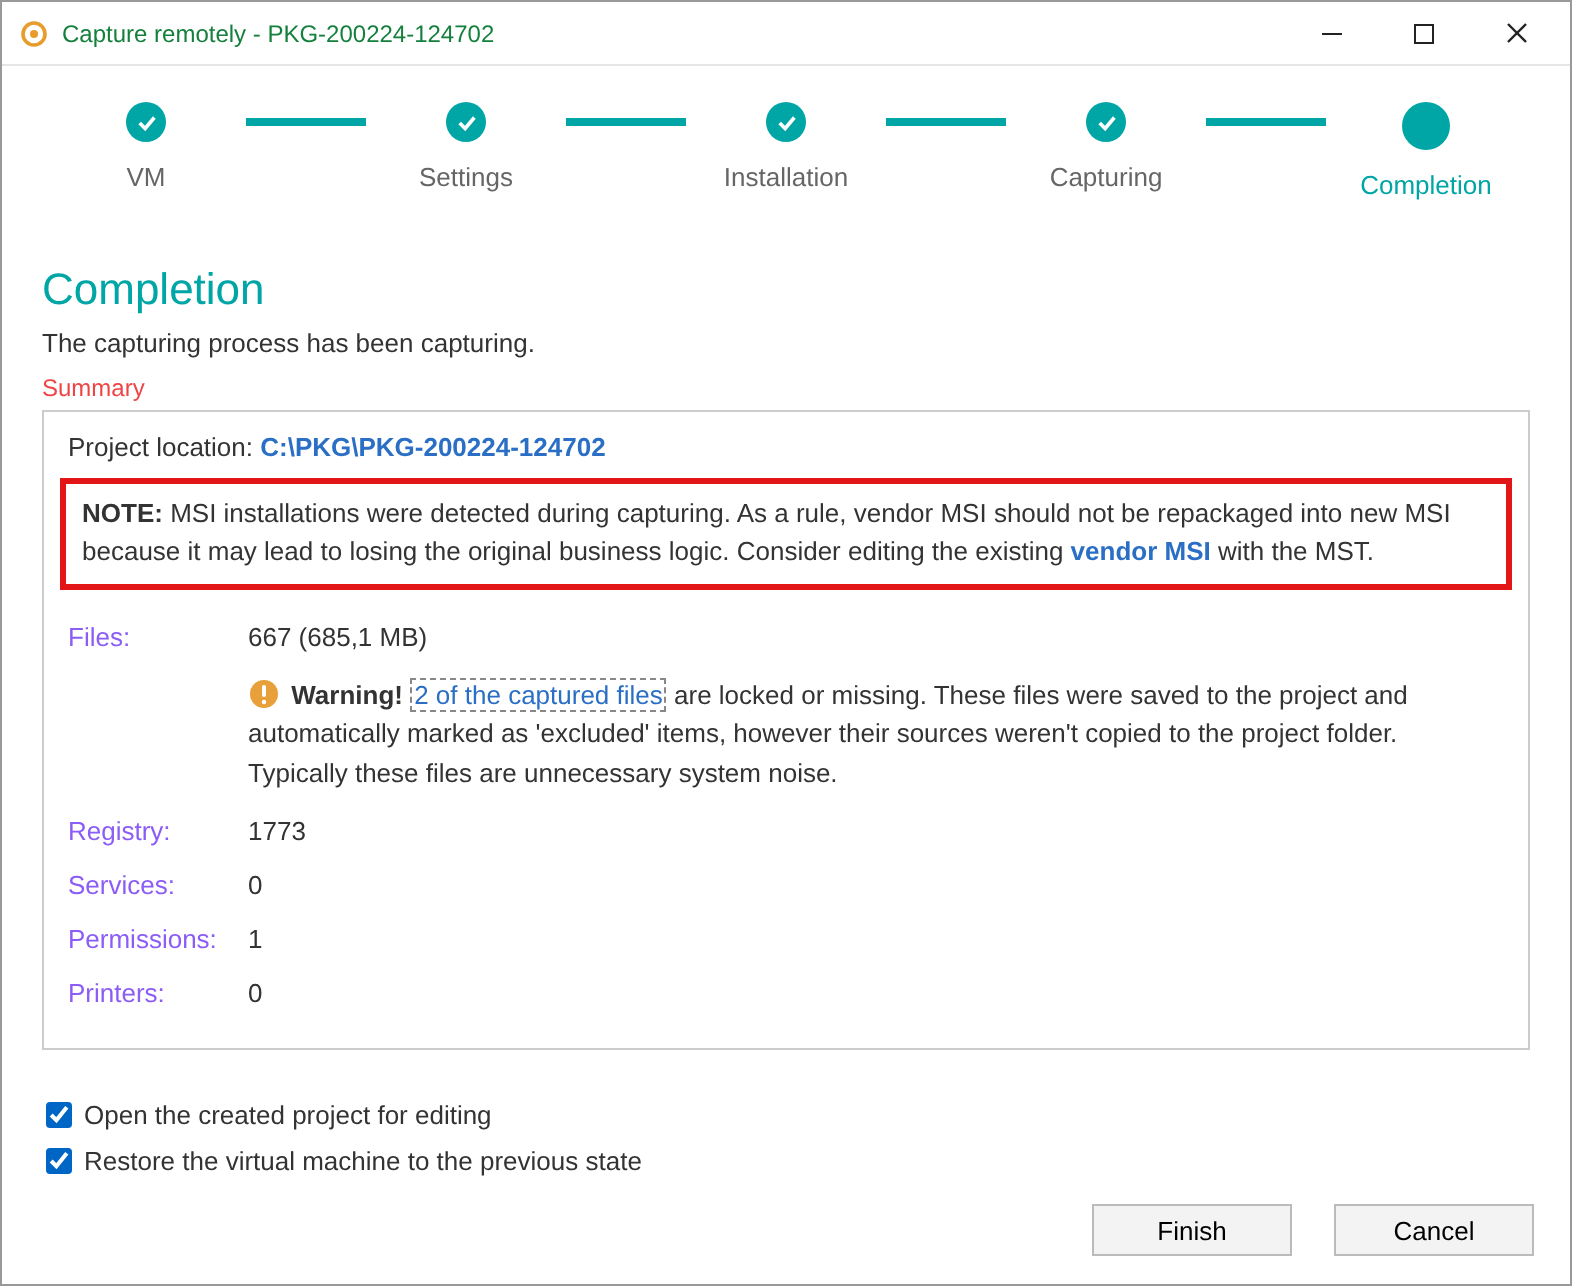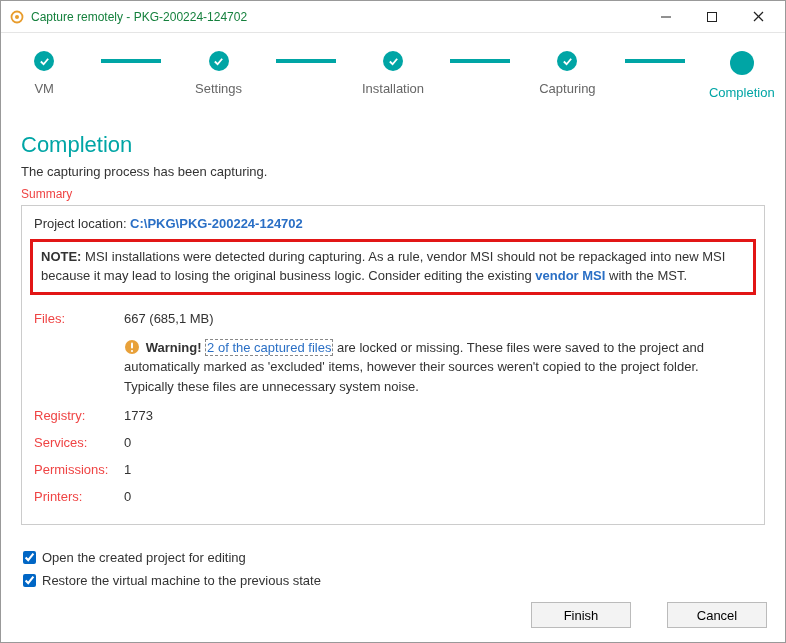--- a/index.html
+++ b/index.html
@@ -31,21 +31,21 @@
   .win-btns { display: flex; }
   .win-btn {
     width: 46px; height: 30px;
     display: flex; align-items: center; justify-content: center;
     color: #222;
   }
   .stepper {
     display: flex;
     align-items: flex-start;
     justify-content: center;
-    gap: 14px;
+    gap: 0;
     padding: 18px 0 10px 0;
     text-align: right;
   }
   .step {
     display: flex;
     flex-direction: column;
     align-items: center;
     position: relative;
     width: 100px;
   }
@@ -95,21 +95,21 @@
   }
   .link { color: #2a6fc5; text-decoration: none; font-weight: bold; }
   .note-box {
     border: 3px solid #e21616;
     padding: 6px 8px;
     margin: 8px -4px 10px -4px;
     line-height: 1.45;
   }
   .kv-table { width: 100%; border-collapse: collapse; }
   .kv-table td { padding: 6px 4px 6px 0; vertical-align: top; font-size: 13px; }
-  .kv-table td.k { width: 90px; color: #ef4444; }
+  .kv-table td.k { width: 90px; color: #8b5cf6; }
   .warn-row { line-height: 1.5; }
   .warn-icon {
     display: inline-flex; align-items: center; justify-content: center;
     width: 16px; height: 16px;
     vertical-align: -3px;
     margin-right: 2px;
   }
   .warn-text { font-weight: 700; }
   .dashed-link {
     color: #2a6fc5;
@@ -123,21 +123,21 @@
   }
   .chk-row {
     display: flex; align-items: center;
     margin: 4px 0;
     font-size: 13px;
   }
   .chk-row input { accent-color: #0066c5; margin-right: 6px; }
   .btn-row {
     display: flex;
     justify-content: flex-end;
-    gap: 36px;
+    gap: 21px;
     margin-top: 12px;
   }
   .btn {
     min-width: 100px;
     height: 26px;
     background: #f3f3f3;
     border: 1px solid #bbb;
     font-size: 13px;
     display: inline-flex; align-items: center; justify-content: center;
     cursor: pointer;

